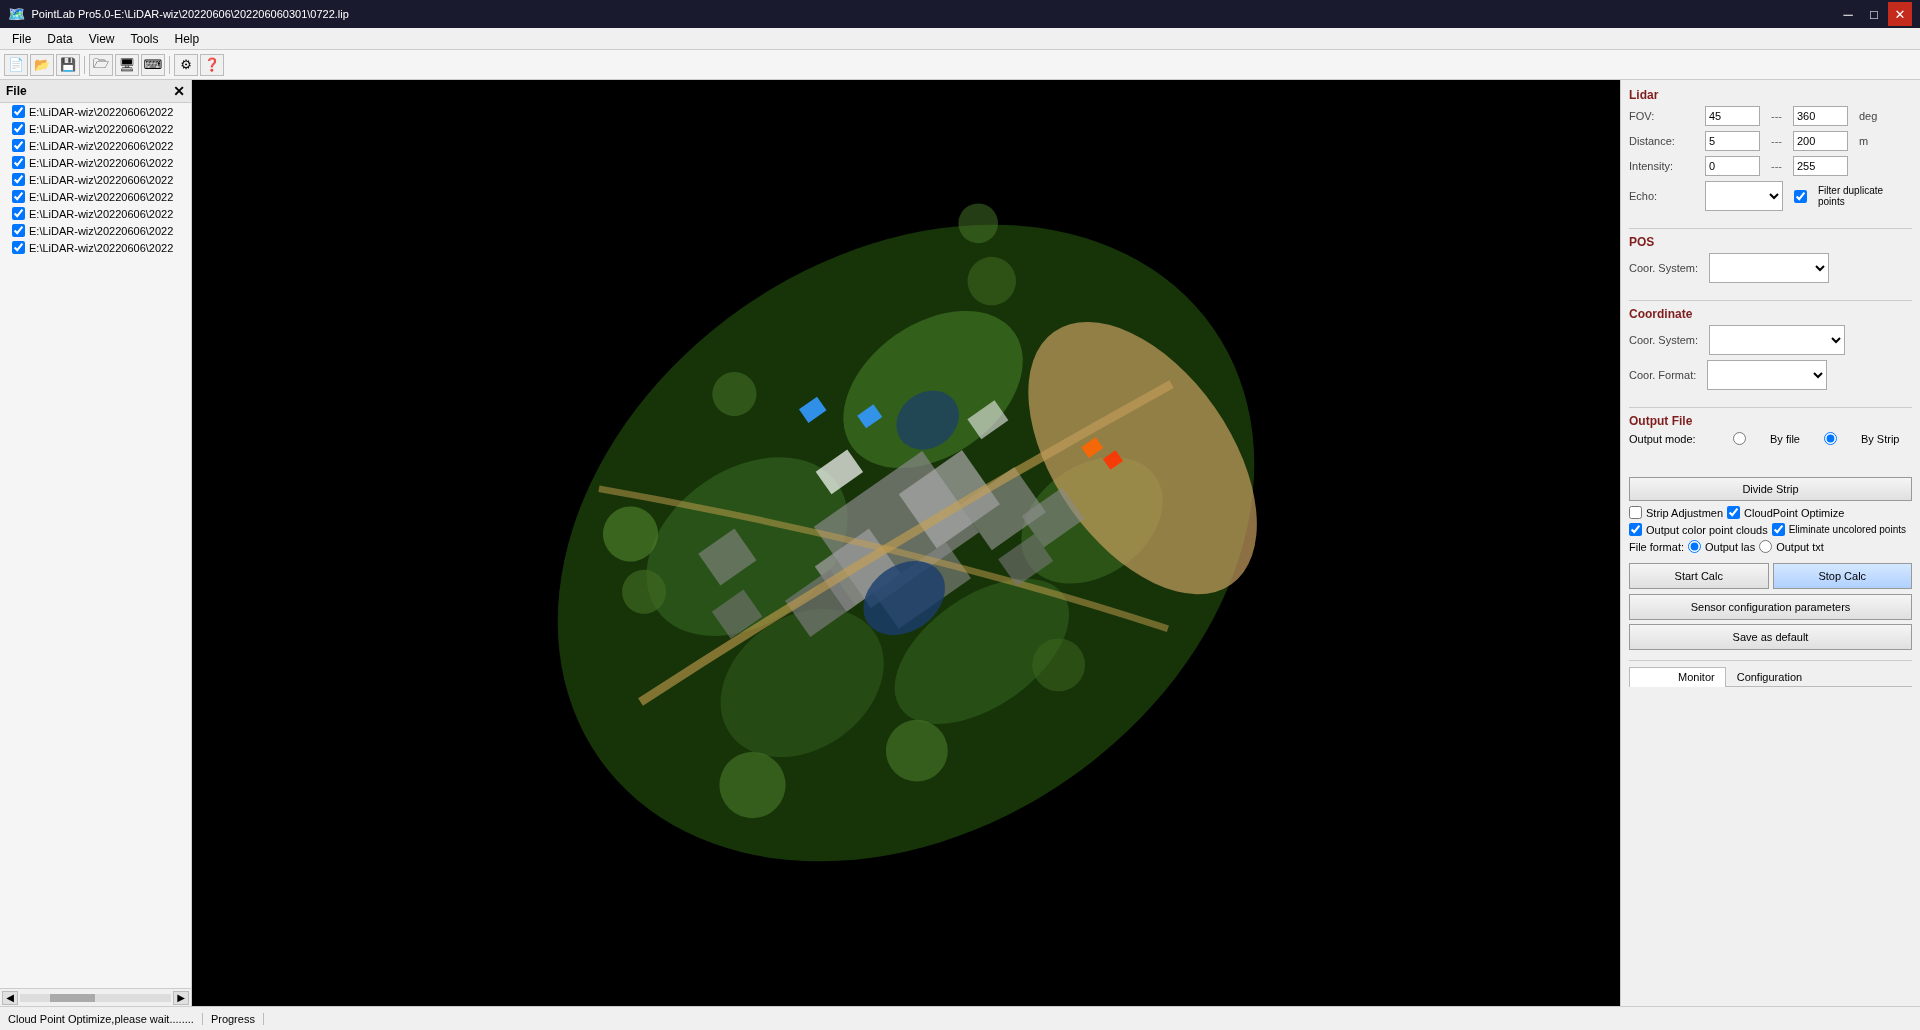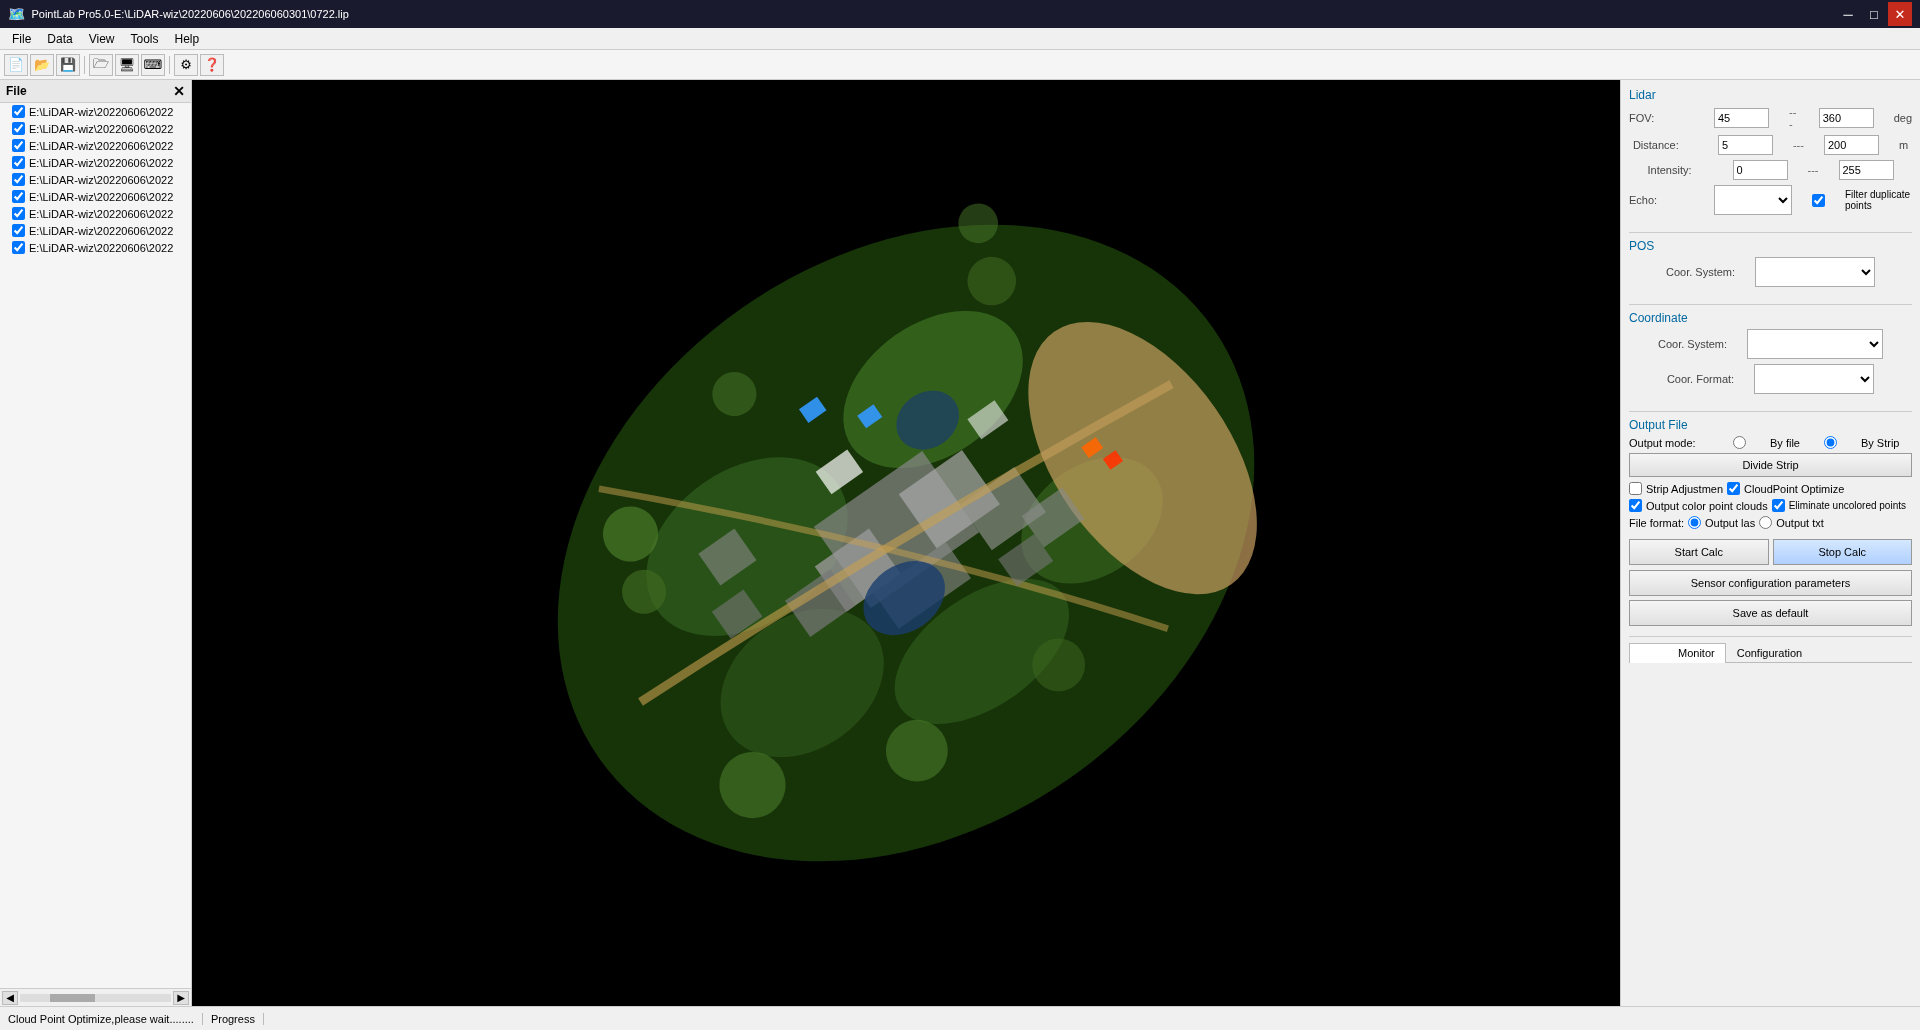--- a/index.html
+++ b/index.html
@@ -137,32 +137,31 @@
       width: 300px;
       background: #f0f0f0;
       border-left: 1px solid #ccc;
       display: flex;
       flex-direction: column;
       padding: 8px;
       overflow-y: auto;
     }
 
     .section-title {
-      font-weight: normal;
+      font-weight: bold;
       font-size: 12px;
       margin-bottom: 4px;
-      color: #0369a1;
+      color: #7f1d1d;
     }
 
     .form-row {
       display: flex;
       align-items: center;
       margin-bottom: 5px;
-      gap: 20px;
-      justify-content: center;
+      gap: 11px;
     }
     .form-label {
       font-size: 11px;
       color: #444;
       min-width: 65px;
     }
     .form-input {
       width: 55px;
       height: 20px;
       border: 1px solid #aaa;
@@ -294,20 +293,21 @@
     }
 
     .right-section {
       margin-bottom: 6px;
     }
 
     .divide-strip-btn {
       width: 100%;
       height: 24px;
       margin-bottom: 5px;
+      margin-top: 28px;
     }
   </style>
 </head>
 <body>
 
 <div id="titlebar">
   <div id="titlebar-left">
     <span style="font-size:14px;">🗺️</span>
     <span style="font-size:11px;">PointLab Pro5.0-E:\LiDAR-wiz\20220606\202206060301\0722.lip</span>
   </div>

